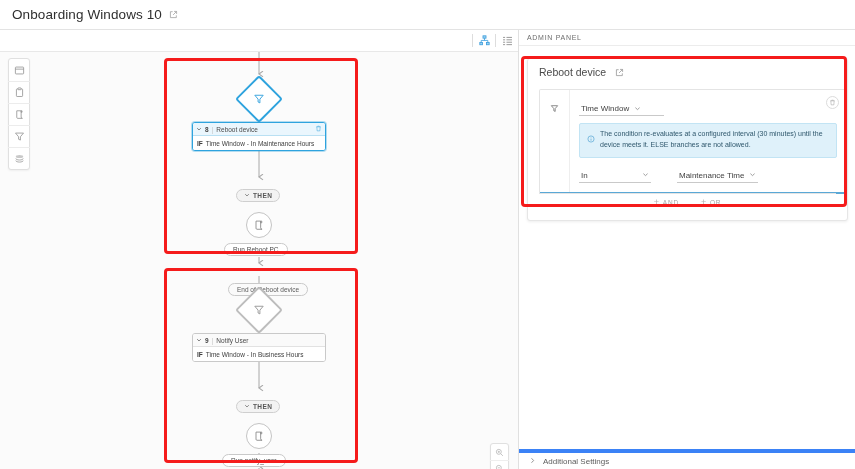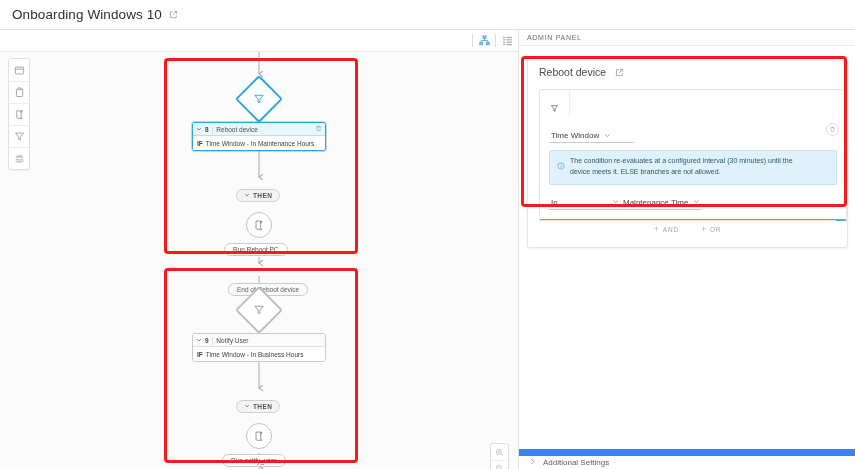--- a/index.html
+++ b/index.html
@@ -140,21 +140,21 @@
   }
   .pc-title {
     height:26px; display:flex; align-items:center; gap:9px;
     padding-left:11px; font-size:10.5px; color:#4a4a4a;
   }
   .pc-title .ic { color:#8f8f8f; display:flex; }
 
   .cond-shell {
     margin:4px 0 0 11px; border:1px solid #e4e4e4;
     border-radius:2px; border-bottom:2px solid #5aa8d6;
-    display:flex; background:#fff;flex-direction:column;
+    display:flex; background:#fff;
   }
   .cond-gutter {
     width:30px; border-right:1px solid #eee;
     display:flex; justify-content:center; padding-top:9px;
   }
   .cond-body { flex:1; padding:7px 9px 9px 9px; position:relative; }
 
   .sel-field {
     display:inline-flex; align-items:center; gap:5px;
     border-bottom:1px solid #c9c9c9; padding:0 2px 2px 2px;
@@ -174,37 +174,37 @@
 
   .infobox {
     margin-top:7px; background:#dff1fa; border:1px solid #c2e4f4;
     border-radius:2px; padding:5px 7px 6px 7px;
     display:flex; gap:5px;
   }
   .infobox .txt {
     font-size:7px; line-height:1.55; color:#30586d; max-width:240px;
   }
 
-  .row-sel { display:flex; margin-top:13px; }
+  .row-sel { display:flex; gap:26px; margin-top:13px; }
 
   .andor-bar {
     margin:0 11px 9px 11px; margin-top:-1px;
     border-top:1px solid #e4e4e4;
     height:18px; display:flex; align-items:center;
     justify-content:center; gap:22px;
   }
   .andor {
     display:flex; align-items:center; gap:3px;
     font-size:6.5px; letter-spacing:.8px; color:#a5a5a5;
   }
   .andor .plus { font-size:9px; color:#b4b4b4; line-height:1; }
 
   .addl {
     position:absolute; left:0; bottom:0; width:337px; height:20px;
-    border-top:7px solid #3b82f6; background:#fff;
+    border-top:4px solid #3b82f6; background:#fff;
     display:flex; align-items:center; gap:7px; padding-left:10px;
     font-size:8px; color:#5d5d5d;
   }
   .addl .chev { color:#8a8a8a; font-size:8px; }
 </style>
 </head>
 <body>
 
 <div id="app">
 

